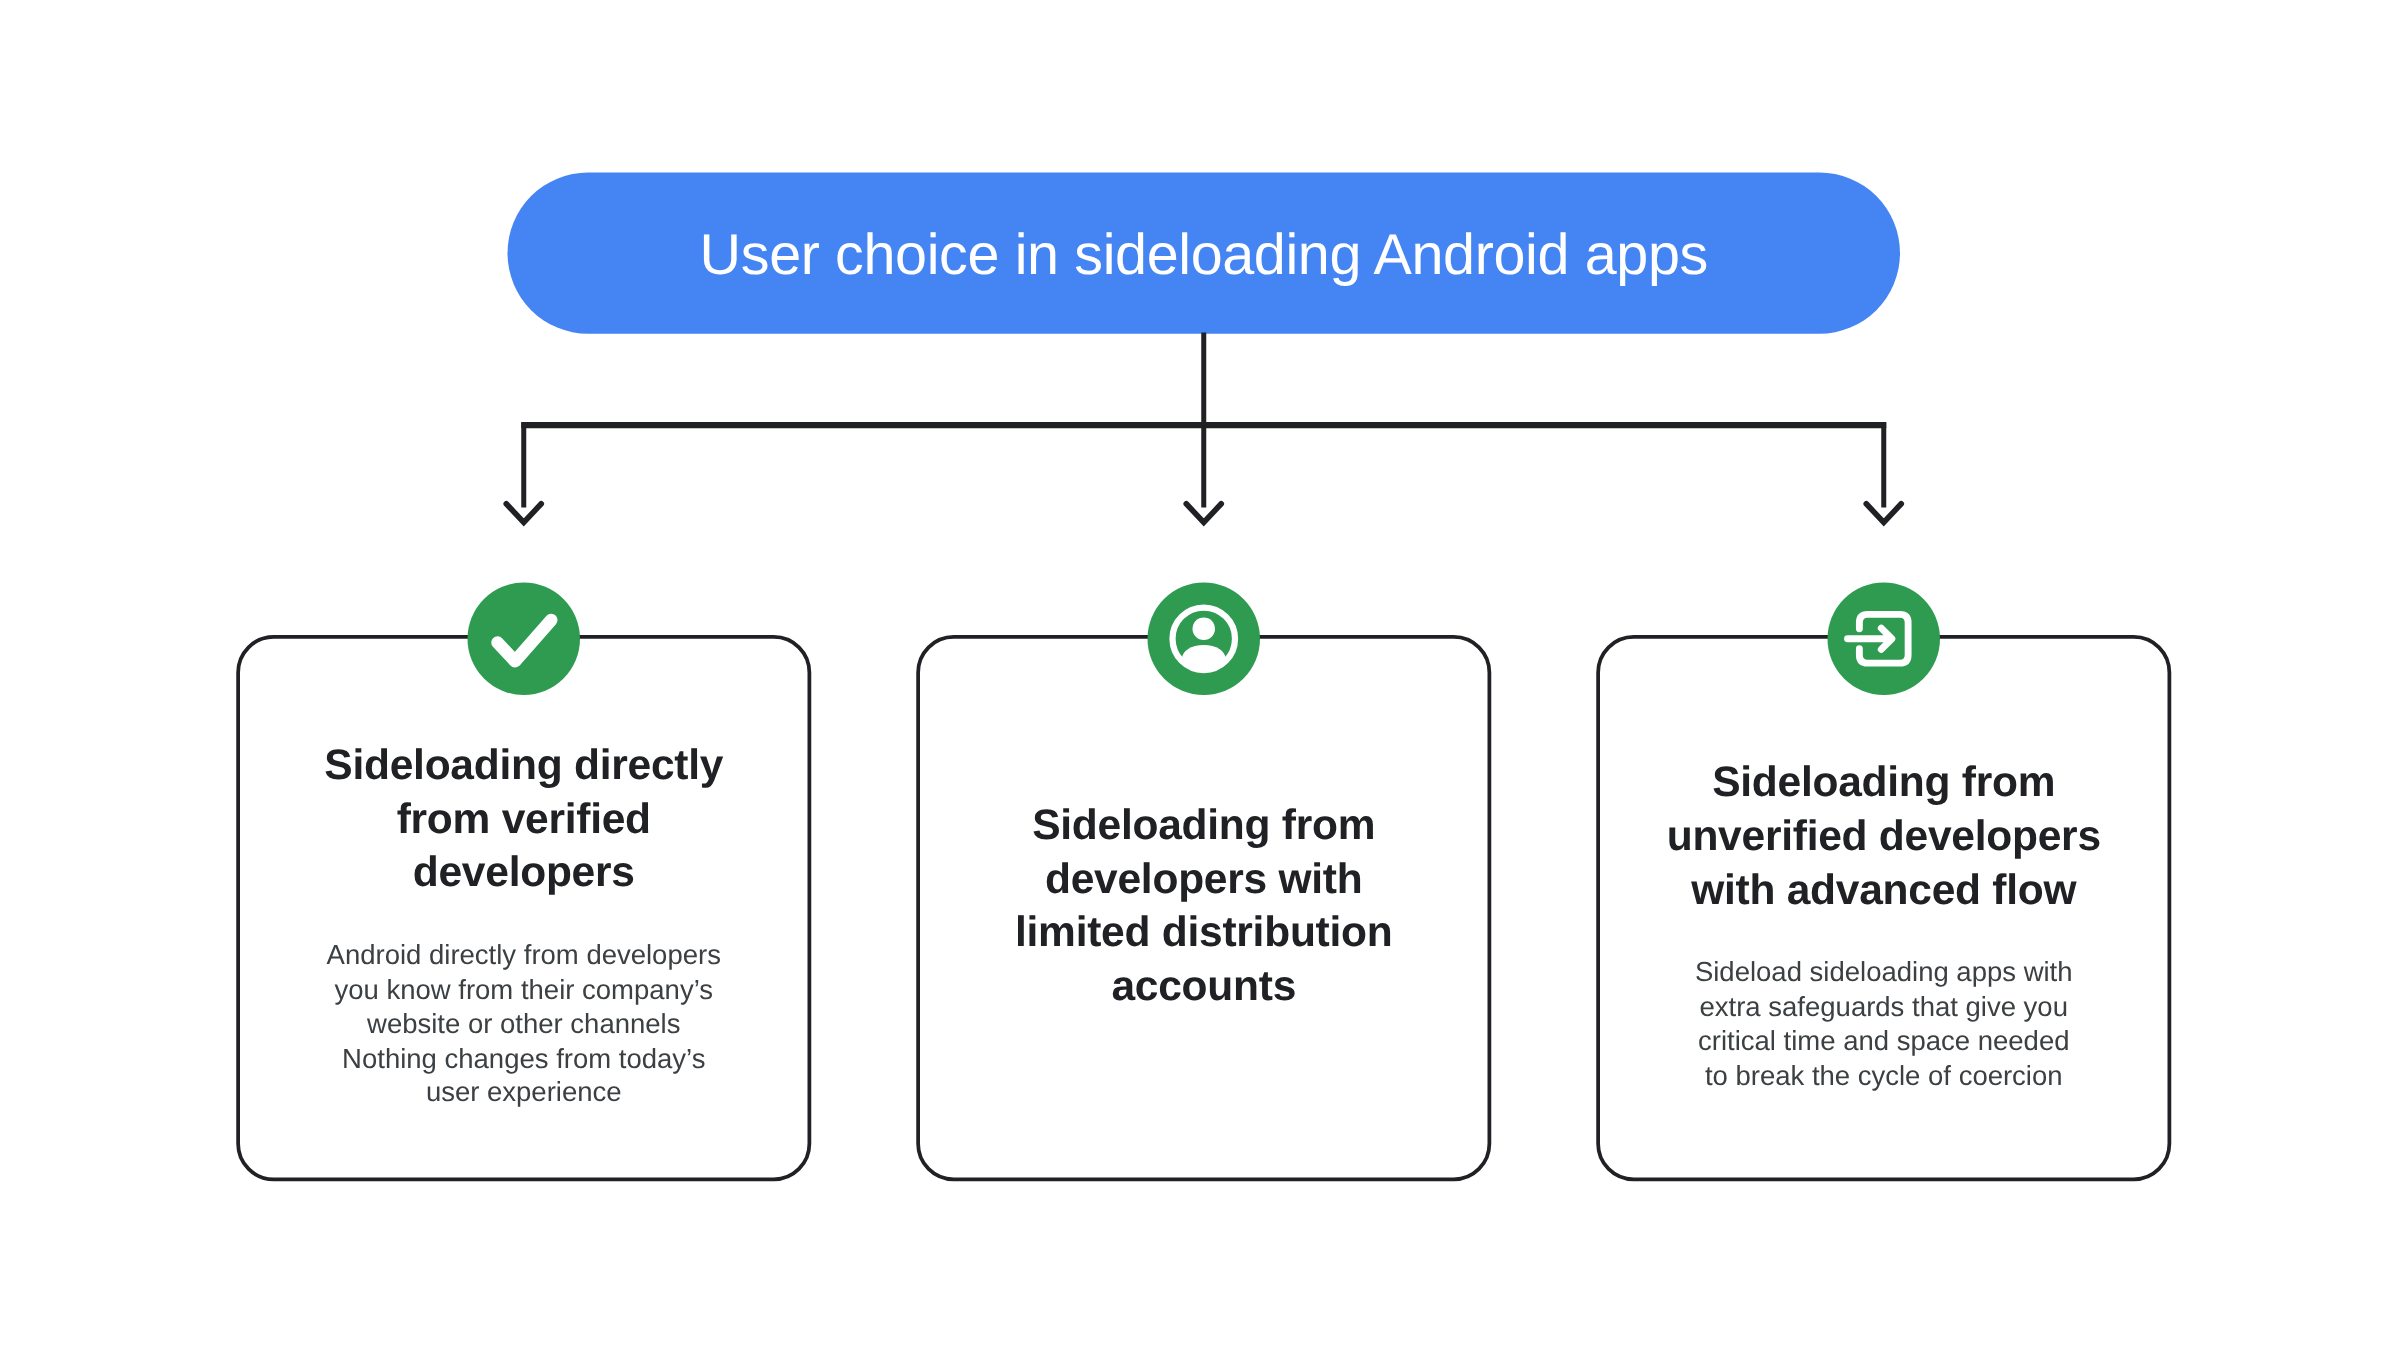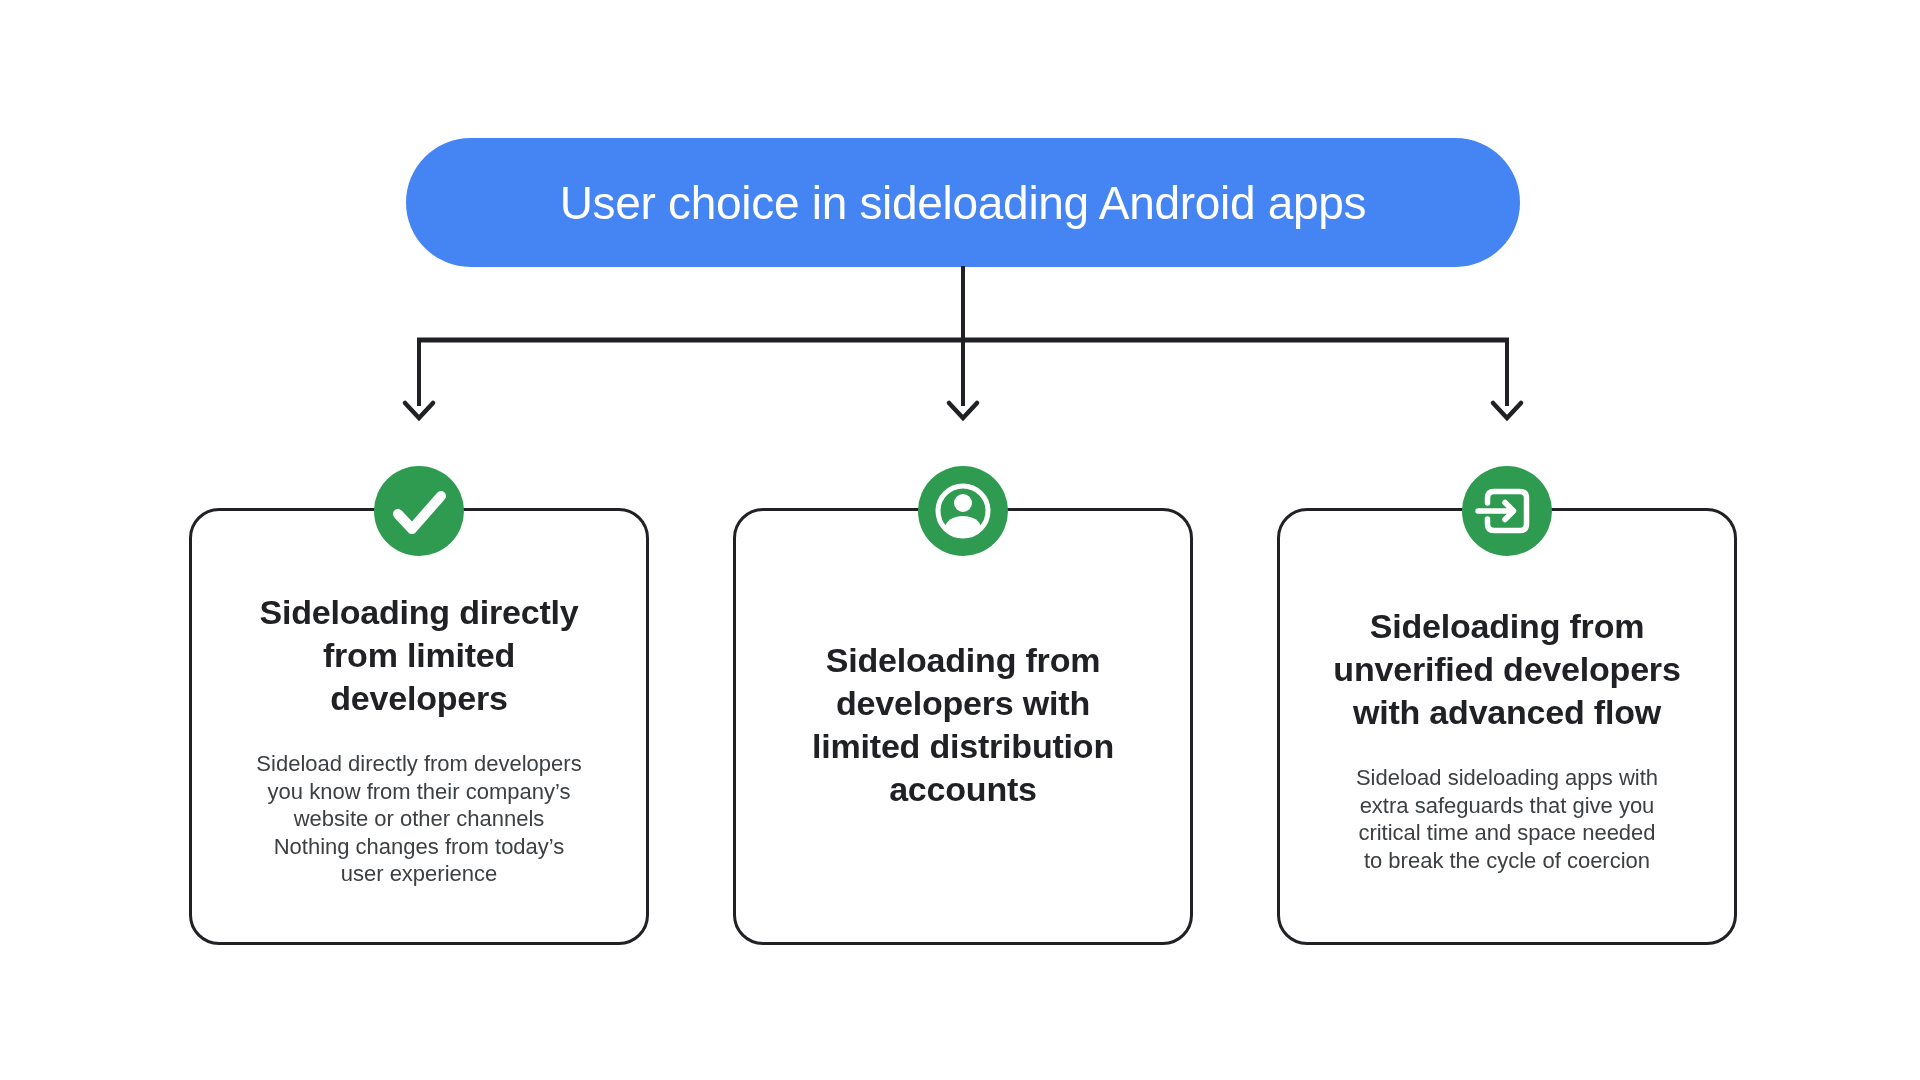--- a/index.html
+++ b/index.html
@@ -64,23 +64,23 @@
     <path d="M1493 403 L1507 418 L1521 403" stroke="#202124" stroke-width="4.5" fill="none" stroke-linecap="round"></path>
   </svg>
 
   <div class="card card-left">
     <div class="badge" style="background:#2E9B51;">
       <svg width="90" height="90" viewBox="-45 -45 90 90">
         <path d="M -21 3 L -7 18 L 22 -15" stroke="#ffffff" stroke-width="10" fill="none" stroke-linecap="round" stroke-linejoin="round"></path>
       </svg>
     </div>
     <h2 class="card-title">Sideloading directly
-from limited
+from verified
 developers</h2>
-    <p class="card-para">Sideload directly from developers
+    <p class="card-para">Android directly from developers
 you know from their company’s
 website or other channels</p>
     <p class="card-para">Nothing changes from today’s
 user experience</p>
   </div>
 
   <div class="card card-mid">
     <div class="badge" style="background:#2E9B51;">
       <svg width="90" height="90" viewBox="-45 -45 90 90">
         <circle cx="0" cy="0" r="25" stroke="#ffffff" stroke-width="5" fill="none"></circle>

